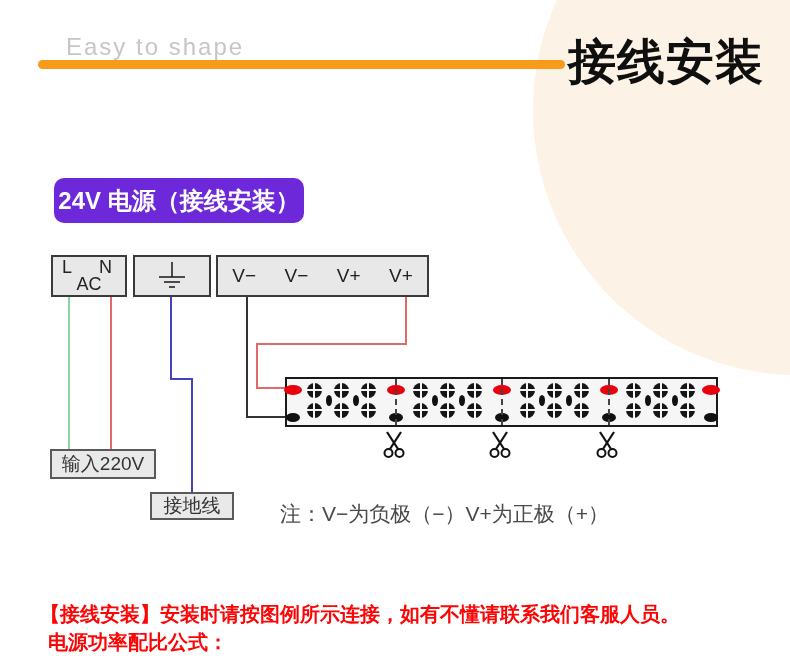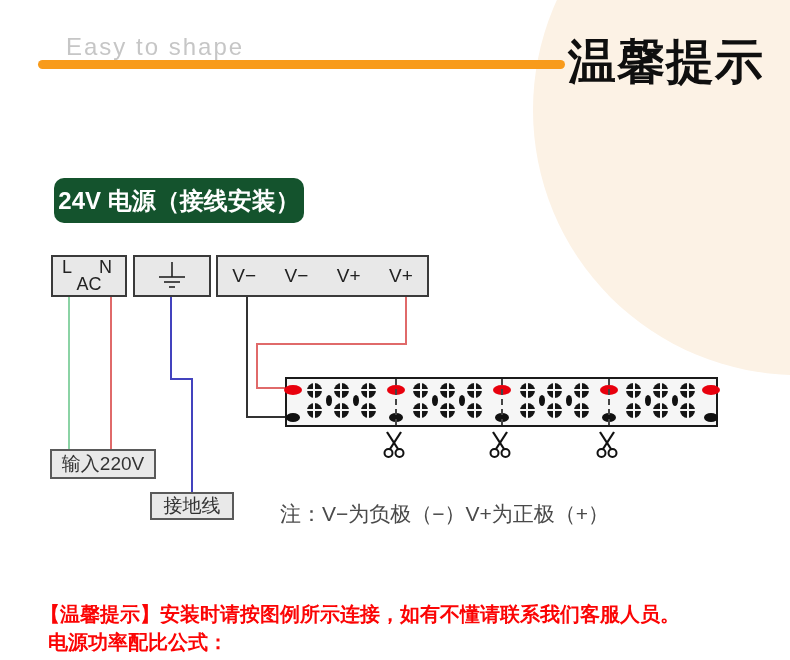--- a/index.html
+++ b/index.html
@@ -11,21 +11,21 @@
   .decor-circle { position:absolute; left:533px; top:-155px; width:530px; height:530px;
                   border-radius:50%; background:#FCF2E5; z-index:0; }
   .tagline { position:absolute; left:50px; top:33px; font-size:24px; color:#C6C6C6;
              font-weight:400; letter-spacing:2px; z-index:1;margin-left:16px; }
   .accent-bar { position:absolute; left:38px; top:60px; width:527px; height:9px;
                 border-radius:5px; background:#F89B1B; z-index:1; }
   .main-title { position:absolute; left:568px; top:30px; font-size:48px; font-weight:bold;
                 color:#0f0f0f; letter-spacing:1px; z-index:1; white-space:nowrap; }
   
   .section-label { position:absolute; left:54px; top:178px; width:250px; height:45px;
-                   background:#14532d; border-radius:10px; color:#ffffff;
+                   background:#6d28d9; border-radius:10px; color:#ffffff;
                    display:flex; align-items:center; justify-content:center;
                    font-size:24px; font-weight:bold; z-index:1; white-space:nowrap; }
   
   .diagram { position:absolute; left:0; top:0; width:790px; height:660px; z-index:1; }
   .tbox { position:absolute; background:#E8E8E8; border:2px solid #3a3a3a; box-sizing:border-box; }
   .ac-box { left:51px; top:255px; width:76px; height:42px; }
   .ac-box .lab { position:absolute; font-size:18px; color:#222; }
   .lab-l { left:9px; top:0px; }
   .lab-n { right:13px; top:0px; }
   .lab-ac { left:0; right:0; bottom:0px; text-align:center; }
@@ -72,21 +72,21 @@
   .footer-2 { left:36px; top:629px; }
 </style>
 </head>
 <body>
 
 <div class="page">
   <div class="decor-circle" style="background: rgb(252, 242, 229);"></div>
 
   <div class="tagline">Easy to shape</div>
   <div class="accent-bar" style="background: rgb(248, 155, 27);"></div>
-  <div class="main-title">温馨提示</div>
+  <div class="main-title">接线安装</div>
 
   <div class="section-label">
     <span>24V 电源（接线安装）</span>
   </div>
 
   <div class="diagram">
 
     <div class="tbox ac-box">
       <span class="lab lab-l">L</span>
       <span class="lab lab-n">N</span>
@@ -190,15 +190,15 @@
     <circle cx="17.5" cy="22" r="4" fill="none" stroke="#111" stroke-width="2"></circle>
   </svg>
       <svg class="scissors" viewBox="0 0 24 28" style="left: 594.5px; top: 431px;">
     <line x1="5" y1="1" x2="16" y2="18" stroke="#111" stroke-width="2.2"></line>
     <line x1="19" y1="1" x2="8" y2="18" stroke="#111" stroke-width="2.2"></line>
     <circle cx="6.5" cy="22" r="4" fill="none" stroke="#111" stroke-width="2"></circle>
     <circle cx="17.5" cy="22" r="4" fill="none" stroke="#111" stroke-width="2"></circle>
   </svg>
     </div>
 
-  <div class="footer-line footer-1" style="color: rgb(251, 5, 5);">【温馨提示】安装时请按图例所示连接，如有不懂请联系我们客服人员。</div>
+  <div class="footer-line footer-1" style="color: rgb(251, 5, 5);">【接线安装】安装时请按图例所示连接，如有不懂请联系我们客服人员。</div>
   <div class="footer-line footer-2" style="color: rgb(251, 5, 5); margin-left: 12px;">电源功率配比公式：</div>
 </div>
 
 </body></html>

